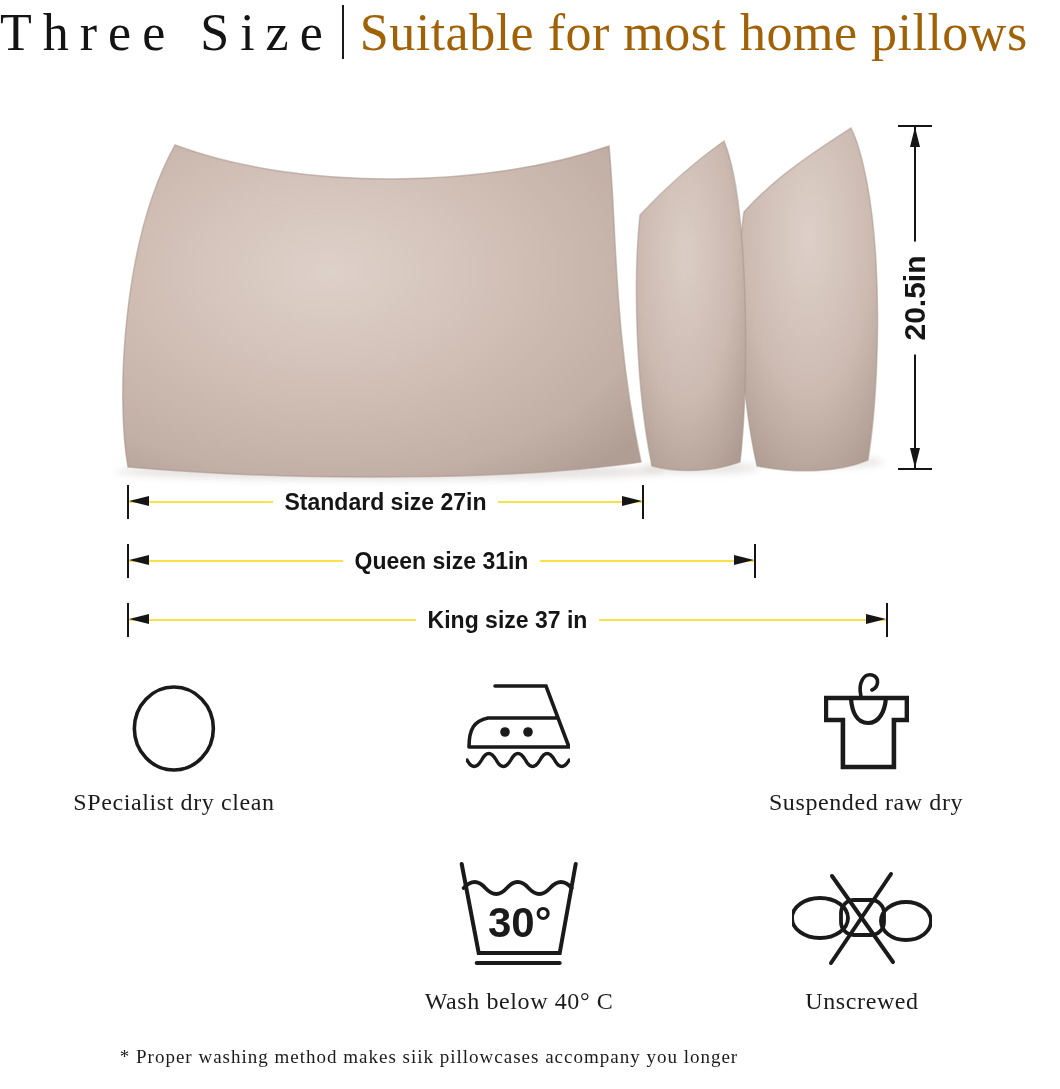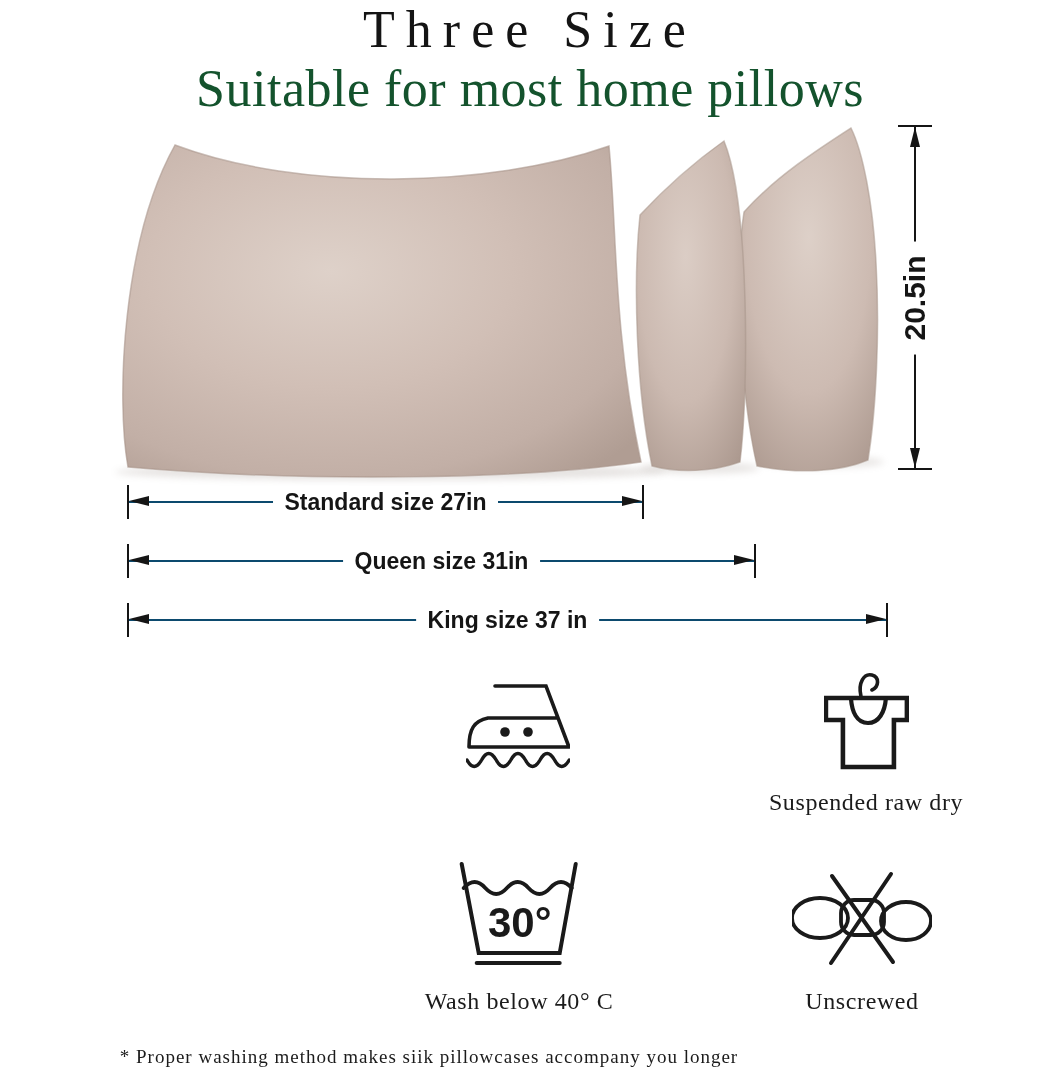--- a/index.html
+++ b/index.html
@@ -1,30 +1,30 @@
 <!DOCTYPE html>
 <html><head>
 <meta charset="utf-8">
 <style>
   html,body{margin:0;padding:0;background:#fff;}
   .page{position:relative;width:1060px;height:1089px;background:#fff;overflow:hidden;
         font-family:"Liberation Serif",serif;color:#161616;}
 
   
   .titlebar{position:absolute;left:0;top:0;width:1060px;height:64px;
-            display:flex;justify-content:flex-start;align-items:center;white-space:nowrap;flex-direction:column;}
+            display:flex;justify-content:flex-start;align-items:center;white-space:nowrap;}
   .title-left{font-size:52px;letter-spacing:11px;color:#141414;}
   .title-sep{width:2px;height:54px;background:#1a1a1a;margin:0 16px 0 8px;}
-  .title-right{font-size:52px;letter-spacing:0.5px;color:#14532d;}
+  .title-right{font-size:52px;letter-spacing:0.5px;color:#a16207;}
 
   
   .scene{position:absolute;left:60px;top:100px;}
 
   
-  .hdim{position:absolute;height:2px;background:#0c4a6e;}
+  .hdim{position:absolute;height:2px;background:#fde047;}
   .htick{position:absolute;top:-16px;width:2px;height:34px;background:#151515;}
   .htick.l{left:-1px}.htick.r{right:-1px}
   .harr{position:absolute;top:-5px;width:0;height:0;
         border-top:5px solid transparent;border-bottom:5px solid transparent;}
   .harr.l{left:1px;border-right:20px solid #151515;}
   .harr.r{right:1px;border-left:20px solid #151515;}
   .hlabel{position:absolute;left:50%;top:1px;transform:translate(-50%,-50%);
           background:#fff;padding:2px 12px;white-space:nowrap;
           font:bold 23px "Liberation Sans",sans-serif;color:#151515;}
 
@@ -128,20 +128,26 @@
   </div>
 
   <div class="hdim" style="left:128px;top:619px;width:759px;">
     <span class="htick l"></span>
     <span class="htick r"></span>
     <span class="harr l"></span>
     <span class="harr r"></span>
     <span class="hlabel">King size 37 in</span>
   </div>
 
+  <div class="fig" style="left:174px;top:683px;">
+    <svg width="87" height="91" viewBox="0 0 87 91">
+      <ellipse class="ico" cx="43.5" cy="45.5" rx="39.5" ry="41.5" stroke-width="3.6"></ellipse>
+    </svg>
+    <span class="cap" style="margin-top:15px;">SPecialist dry clean</span>
+  </div>
 
   <div class="fig" style="left:518px;top:684px;">
     <svg width="104" height="88" viewBox="0 0 104 88">
       <path class="ico" stroke-width="3.6" d="M29,2 H80 L103,63 M3,63 H103 M3,63 C3,45 8,37 22,34 H91"></path>
       <circle cx="39" cy="48" r="4.8" fill="#1a1a1a" stroke="none"></circle>
       <circle cx="62" cy="48" r="4.8" fill="#1a1a1a" stroke="none"></circle>
       <path class="ico" stroke-width="3.4" d="M1,76 q7,13 14.6,0 q7,-13 14.6,0 q7,13 14.6,0 q7,-13 14.6,0 q7,13 14.6,0 q7,-13 14.6,0 q7,13 14.6,0"></path>
     </svg>
   </div>
 

